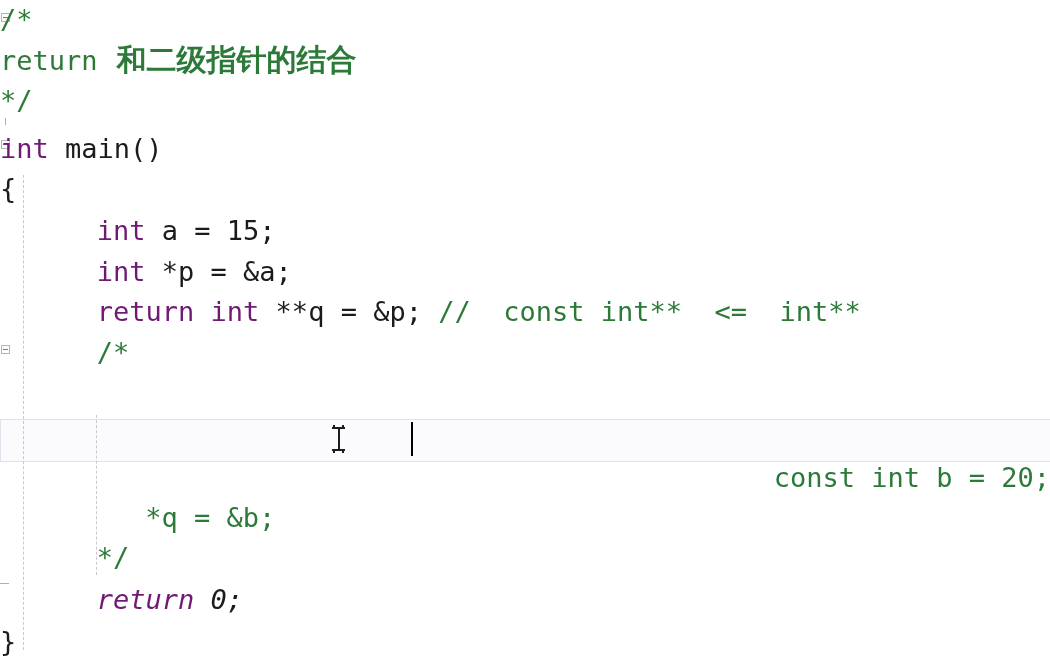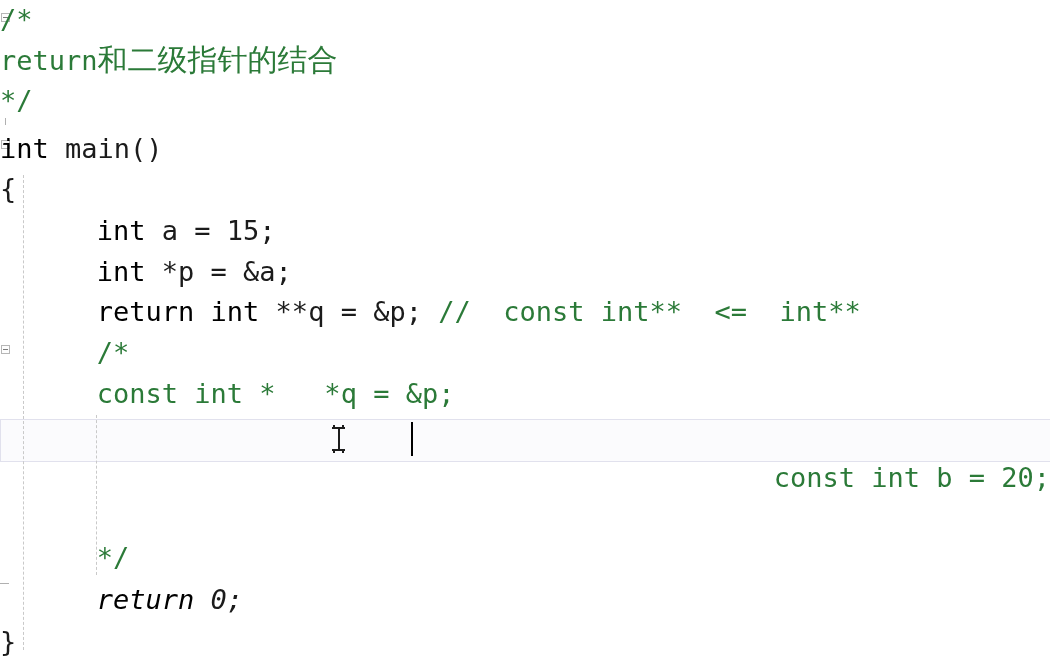--- a/index.html
+++ b/index.html
@@ -87,29 +87,30 @@
     line-height: 40px;
     font-size: 27px;
     white-space: pre;
     color: #1b1b1b;
     letter-spacing: 0px;
   }
   .line .txt {
     display: inline-block;
     white-space: pre;
   }
-  .kw   { color: #000000; }
+  .kw   { color: #701a75; }
   .cmt  { color: #2b7a38; }
   .plain{ color: #1b1b1b; }
 
   .cjk {
     font-family: "DejaVu Sans", "Liberation Sans", sans-serif;
-    font-weight: 400;
+    font-weight: 700;
     font-size: 30px;
     letter-spacing: 0px;
+    margin-left: 19px;
   }
 
   
   .caret {
     position: absolute;
     width: 2px;
     background: #000000;
   }
 
   
@@ -173,24 +174,24 @@
   <div id="code-lines">
       <div class="line" style="top: 0px;"><span class="txt cmt">/*</span></div>
       <div class="line" style="top: 40px;"><span class="txt cmt">return</span><span class="txt cmt cjk">和二级指针的结合</span></div>
       <div class="line" style="top: 81px;"><span class="txt cmt">*/</span></div>
       <div class="line" style="top: 129px;"><span class="txt kw">int</span><span class="txt plain"> main()</span></div>
       <div class="line" style="top: 169px;"><span class="txt plain">{</span></div>
       <div class="line" style="top: 211px;"><span class="txt" style="width: 96.8px;"> </span><span class="txt kw">int</span><span class="txt plain"> a = 15;</span></div>
       <div class="line" style="top: 252px;"><span class="txt" style="width: 96.8px;"> </span><span class="txt kw">int</span><span class="txt plain"> *p = &amp;a;</span></div>
       <div class="line" style="top: 292px;"><span class="txt" style="width: 96.8px;"> </span><span class="txt kw">return int</span><span class="txt plain"> **q = &amp;p; </span><span class="txt cmt">//  const int**  &lt;=  int**</span></div>
       <div class="line" style="top: 333px;"><span class="txt" style="width: 96.8px;"> </span><span class="txt cmt">/*</span></div>
-      <div class="line" style="top: 374px;"><span class="txt" style="width: 96.8px;"> </span><span class="txt cmt">const int *   *q = &amp;p;</span></div>
+      <div class="line" style="top: 374px;"><span class="txt" style="width: 96.8px;"> </span></div>
       <div class="line" style="top: 419px;"><span class="txt" style="width: 145.2px;"> </span></div>
       <div class="line" style="top: 458px; text-align: right;"><span class="txt" style="width: 145.2px;"> </span><span class="txt cmt">const int b = 20;</span></div>
-      <div class="line" style="top: 498px;"><span class="txt" style="width: 145.2px;"> </span></div>
+      <div class="line" style="top: 498px;"><span class="txt" style="width: 145.2px;"> </span><span class="txt cmt">*q = &amp;b;</span></div>
       <div class="line" style="top: 538px;"><span class="txt" style="width: 96.8px;"> </span><span class="txt cmt">*/</span></div>
       <div class="line" style="top: 580px; font-style: italic;"><span class="txt" style="width: 96.8px;"> </span><span class="txt kw">return</span><span class="txt plain"> 0;</span></div>
       <div class="line" style="top: 622px;"><span class="txt plain">}</span></div>
     </div>
 
   <div class="caret" id="caret" style="left: 411.4px; top: 422px; height: 34px;"></div>
 
   <div class="ibeam" id="ibeam" style="left: 332px; top: 425px;">
     <span class="arm-tl"></span>
       <span class="arm-tr"></span>

